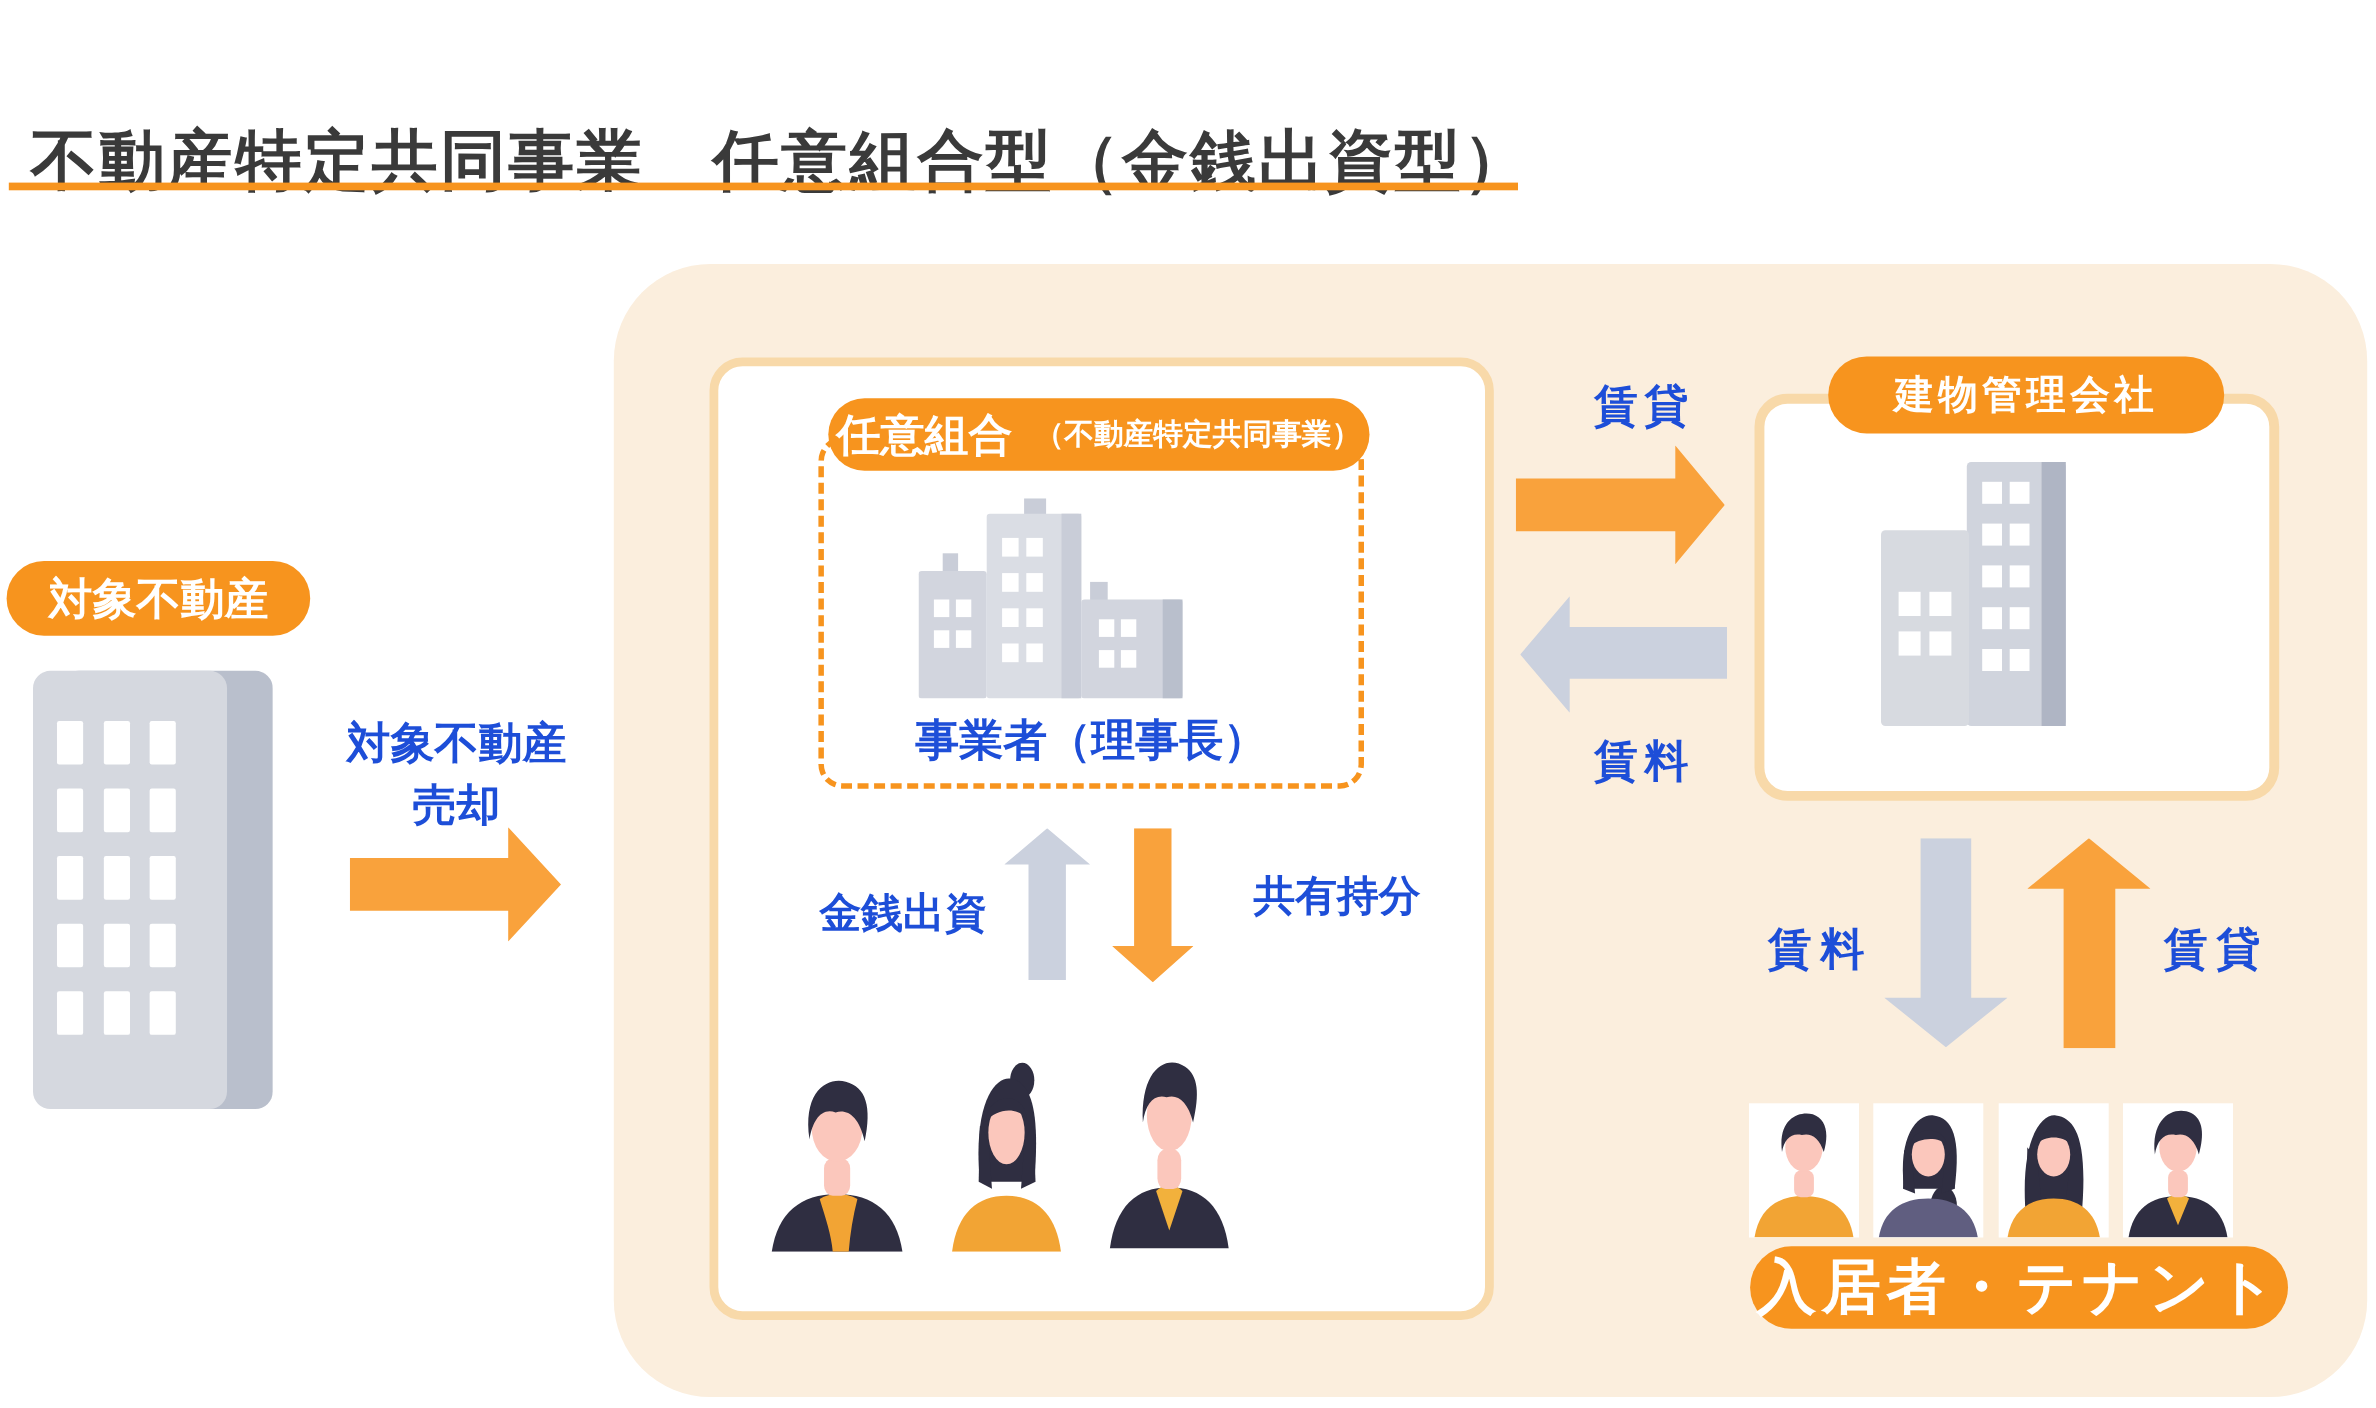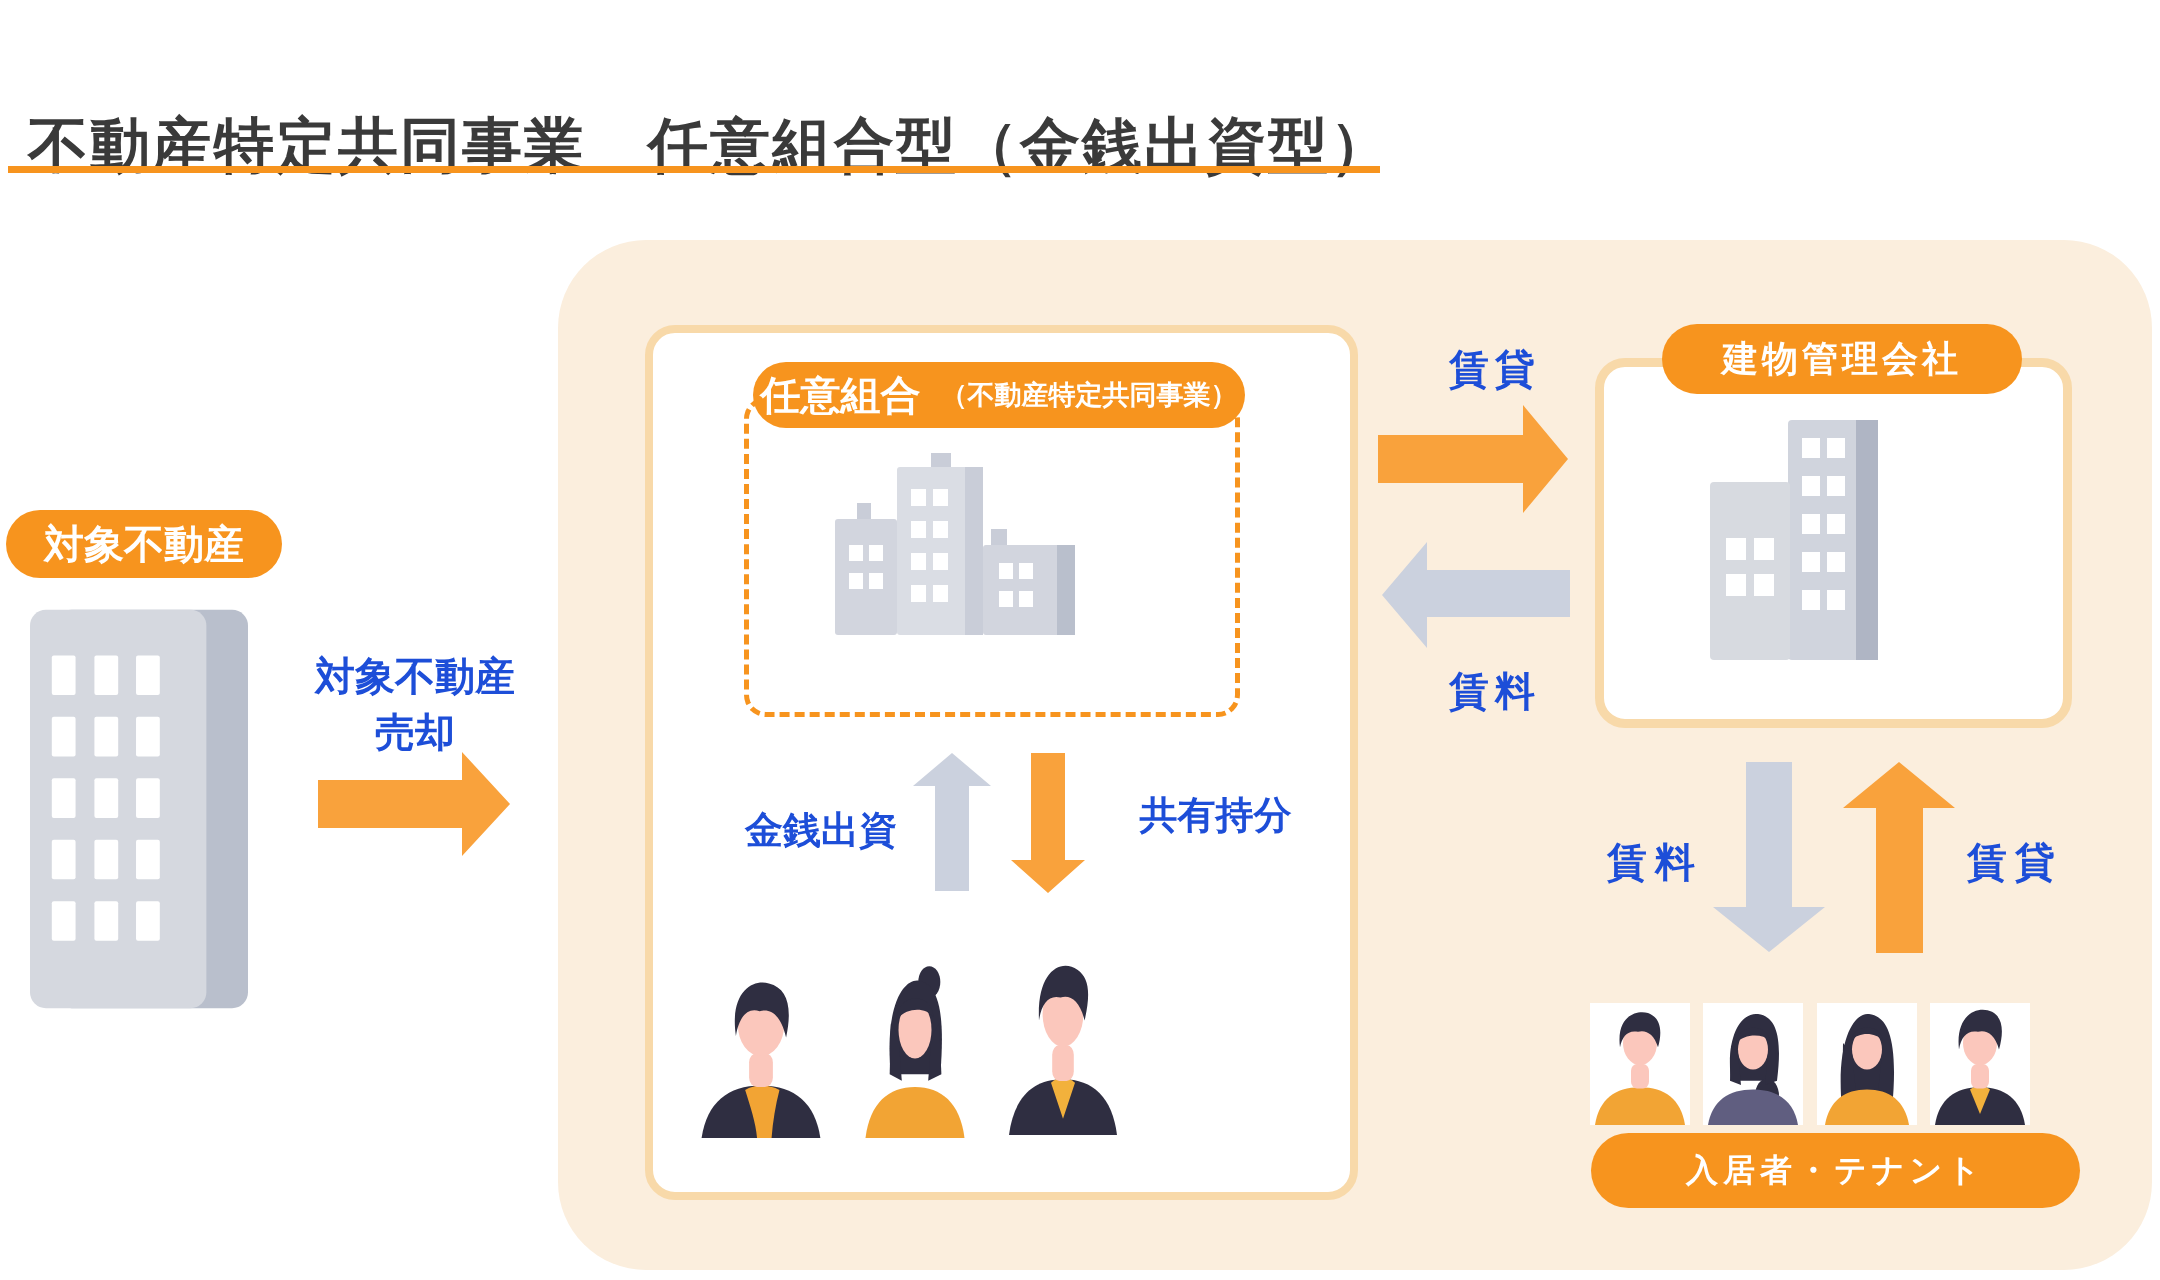--- a/index.html
+++ b/index.html
@@ -27,21 +27,21 @@
   .pill{
     background:#f7941e;color:#ffffff;font-weight:bold;
     display:flex;align-items:center;justify-content:center;
     border-radius:999px;white-space:nowrap;z-index:6;
   }
   .badge-target{left:6px;top:510px;width:276px;height:68px;font-size:40px;}
   .badge-partnership{left:100px;top:29px;width:492px;height:66px;gap:20px;}
   .badge-partnership .main{font-size:40px;}
   .badge-partnership .sub{font-size:27px;}
   .badge-management{left:1662px;top:324px;width:360px;height:70px;font-size:36px;letter-spacing:4px;}
-  .badge-tenants{left:1591px;top:1133px;width:489px;height:75px;font-size:32px;letter-spacing:5px;}
+  .badge-tenants{left:1591px;top:1133px;width:489px;height:75px;font-size:54px;letter-spacing:5px;}
   
   .white-box{
     background:#ffffff;border:8px solid #f8d9a9;border-radius:30px;
     box-sizing:border-box;z-index:2;
   }
   .partnership-box{left:645px;top:325px;width:713px;height:875px;}
   .management-box{left:1595px;top:358px;width:477px;height:370px;border-width:9px;}
   .dashed-box{
     left:91px;top:64px;width:496px;height:320px;
     border:5px dashed #f7941e;border-radius:22px;box-sizing:border-box;
@@ -138,20 +138,21 @@
         <rect x="34" y="92" width="14" height="16"></rect>
       <rect x="14" y="120" width="14" height="16"></rect>
         <rect x="34" y="120" width="14" height="16"></rect>
       <rect x="164" y="110" width="14" height="16"></rect>
         <rect x="184" y="110" width="14" height="16"></rect>
       <rect x="164" y="138" width="14" height="16"></rect>
         <rect x="184" y="138" width="14" height="16"></rect>
     </g>
   </svg>
 
+  <div class="abs lbl operator-label">事業者（理事長）</div>
 
   <svg class="abs arrow" style="left:260px;top:420px;" width="78" height="138" viewBox="0 0 78 138">
     <polygon points="39,0 78,33 56,33 56,138 22,138 22,33 0,33" fill="#cbd1de"></polygon>
   </svg>
   <svg class="abs arrow" style="left:358px;top:420px;" width="74" height="140" viewBox="0 0 74 140">
     <polygon points="20,0 54,0 54,107 74,107 37,140 0,107 20,107" fill="#f9a23c"></polygon>
   </svg>
 
   <div class="abs lbl contribution-label">金銭出資</div>
   <div class="abs lbl distribution-label">

